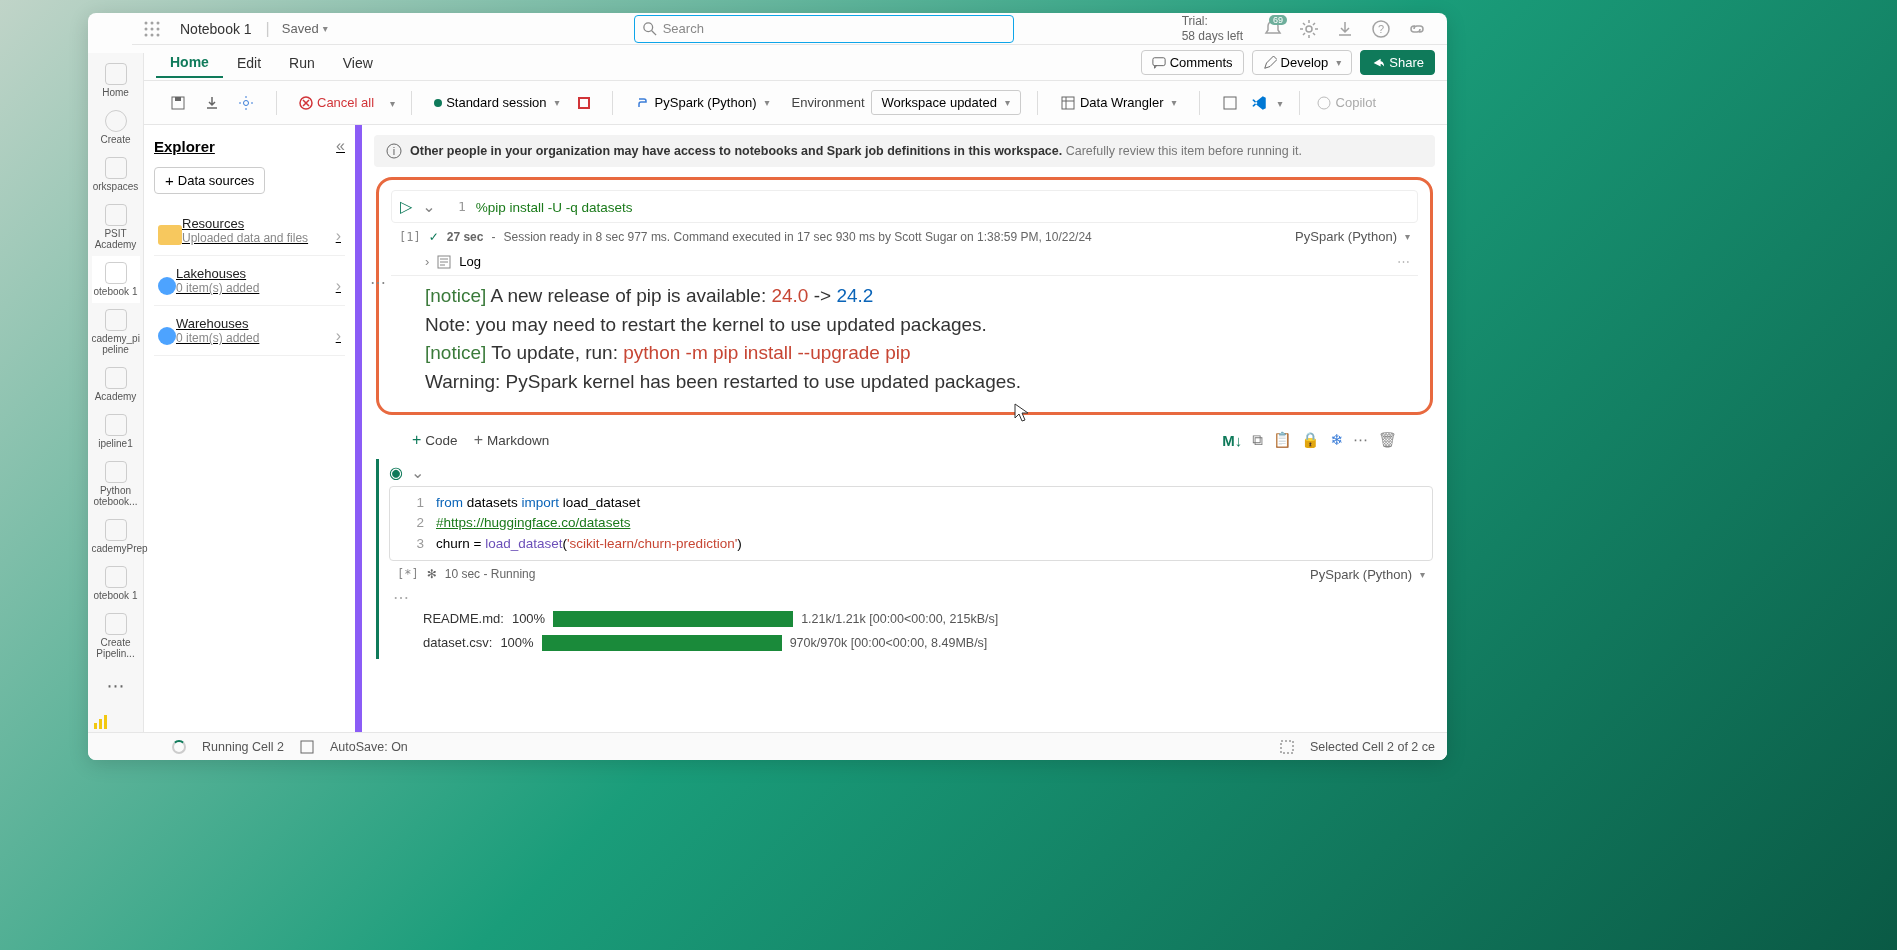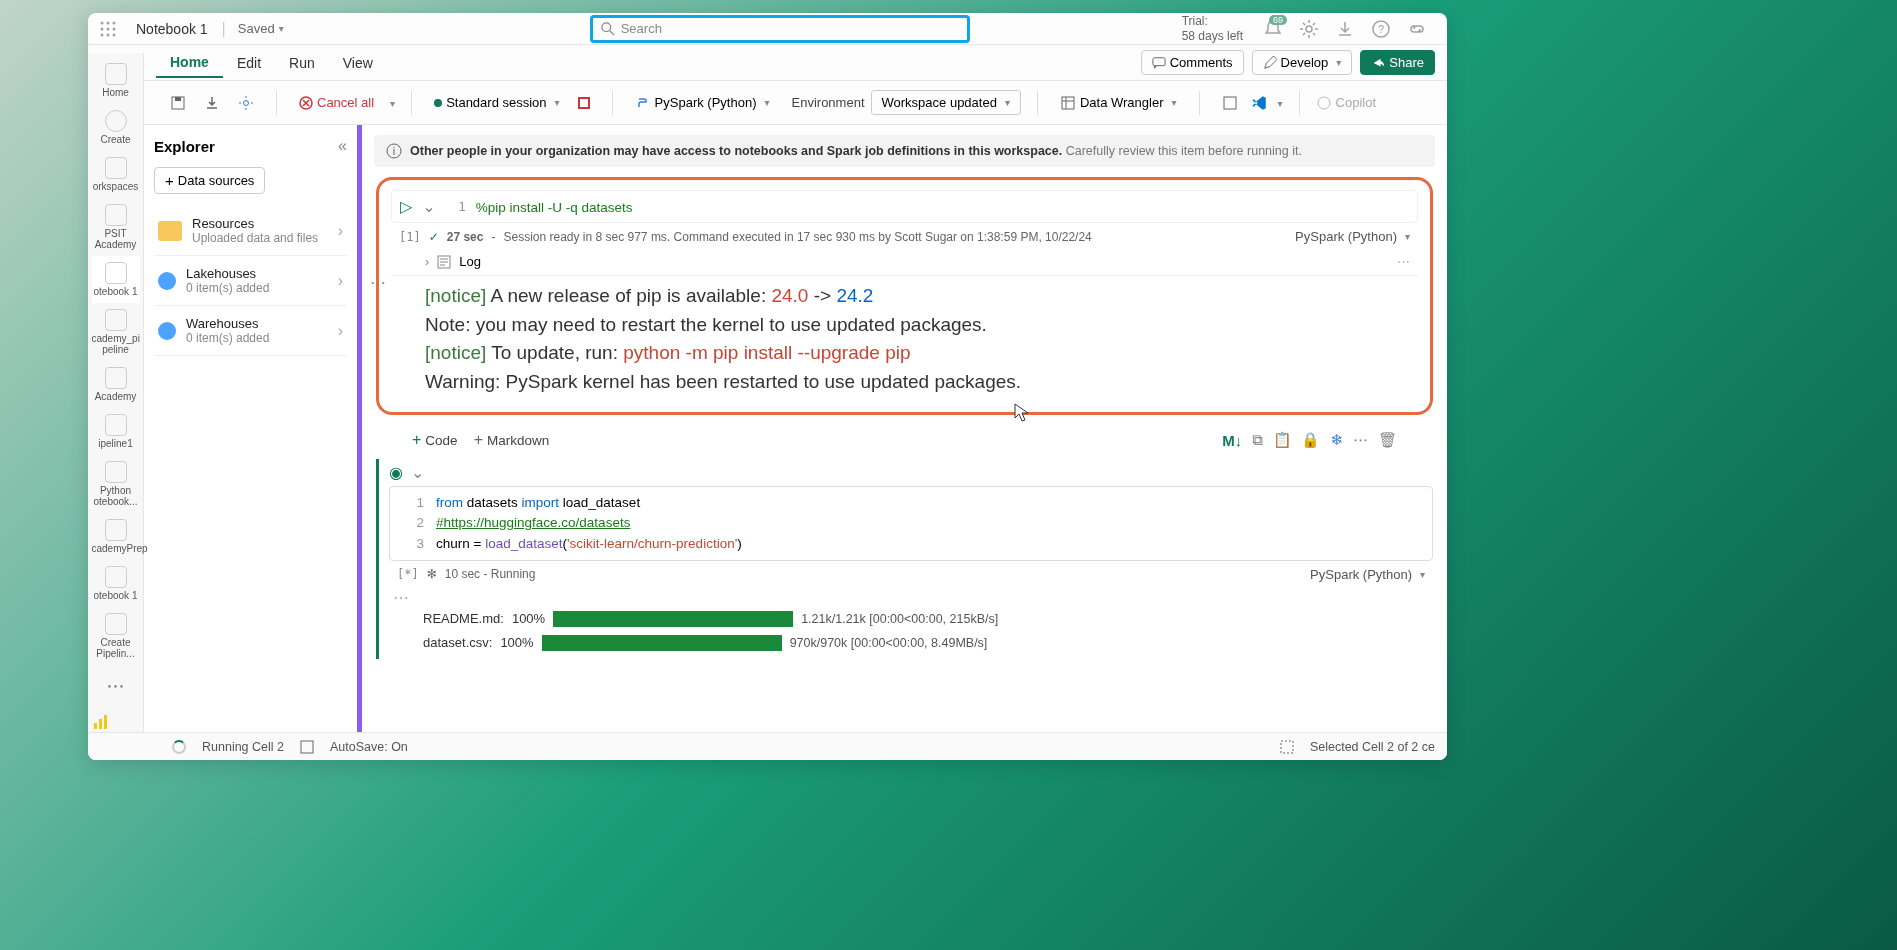--- a/index.html
+++ b/index.html
@@ -1,25 +1,25 @@
 <!DOCTYPE html>
 <html><head>
 <meta charset="utf-8">
 <style>
 * { margin: 0; padding: 0; box-sizing: border-box; font-family: "Segoe UI", Arial, sans-serif; }
 body { background: linear-gradient(135deg, #c0d4c8, #1a9d7a, #0a5a45); width: 1897px; height: 950px; overflow: hidden; position: relative; }
 
 .app-window { position: absolute; left: 88px; top: 13px; right: 450px; bottom: 190px; background: #fdfdfd; border-radius: 8px; box-shadow: 0 4px 20px rgba(0,0,0,0.15); display: flex; flex-direction: column; overflow: hidden; }
 
 
-.title-bar { height: 32px; display: flex; align-items: center; padding: 0 12px; border-bottom: 1px solid #e6e6e6; }
+.title-bar { height: 32px; display: flex; align-items: center; padding: 0 12px; border-bottom: 1px solid #e6e6e6; margin-left: 44px; }
 .app-grid-icon { width: 16px; height: 16px; margin-right: 20px; opacity: 0.6; }
 .title-text { font-size: 14px; color: #333; margin-right: 8px; }
 .saved-dropdown { font-size: 13px; color: #666; padding: 2px 6px; display: flex; align-items: center; }
-.search-box { margin-left: 300px; width: 380px; height: 28px; border: 3px solid #0ea5e9; border-radius: 4px; display: flex; align-items: center; padding: 0 8px; color: #888; font-size: 13px; }
+.search-box { margin-left: 300px; width: 380px; height: 28px; border: 1px solid #0ea5e9; border-radius: 4px; display: flex; align-items: center; padding: 0 8px; color: #888; font-size: 13px; }
 .title-spacer { flex: 1; }
 .trial-text { font-size: 12px; color: #666; text-align: left; line-height: 1.2; margin-right: 12px; }
 .title-icon { width: 20px; height: 20px; margin: 0 8px; opacity: 0.6; position: relative; }
 .badge { position: absolute; top: -4px; right: -4px; background: #0f7a5a; color: white; font-size: 9px; border-radius: 8px; padding: 0 4px; }
 
 
 .menu-row { height: 36px; display: flex; align-items: center; padding: 0 12px; border-bottom: 1px solid #e6e6e6; }
 .menu-tab { padding: 6px 14px; font-size: 14px; color: #333; cursor: pointer; }
 .menu-tab.active { border-bottom: 2px solid #0f7a5a; font-weight: 600; color: #0f7a5a; }
 .menu-spacer { flex: 1; }
@@ -43,25 +43,25 @@
 
 
 .activity-rail { width: 56px; background: #f7f7f7; border-right: 1px solid #e6e6e6; display: flex; flex-direction: column; align-items: center; padding-top: 4px; position: absolute; left: 0; top: 40px; bottom: 28px; }
 .rail-item { width: 48px; text-align: center; padding: 6px 0; font-size: 10px; color: #555; }
 .rail-icon { width: 22px; height: 22px; margin: 0 auto 2px; opacity: 0.7; border: 1px solid #bbb; border-radius: 4px; }
 .rail-item.active { background: #fff; }
 .rail-more { margin-top: auto; font-size: 18px; color: #666; padding: 10px; }
 .power-bi-icon { width: 18px; height: 18px; margin-bottom: 6px; }
 
 
-.explorer { width: 218px; border-right: 5px solid #8b5cf6; margin-left: 56px; padding: 12px 10px; background: #fff; }
+.explorer { width: 218px; border-right: 7px solid #8b5cf6; margin-left: 56px; padding: 12px 10px; background: #fff; text-decoration: underline; }
 .explorer-header { display: flex; justify-content: space-between; align-items: center; margin-bottom: 12px; }
 .explorer-title { font-size: 15px; font-weight: 600; }
 .data-sources-btn { border: 1px solid #ccc; border-radius: 4px; padding: 4px 10px; font-size: 13px; display: inline-flex; align-items: center; gap: 4px; margin-bottom: 12px; }
-.explorer-item { display: flex; align-items: center; padding: 10px 4px; border-bottom: 1px solid #f0f0f0; gap: 10px; }
+.explorer-item { display: flex; align-items: flex-end; padding: 10px 4px; border-bottom: 1px solid #f0f0f0; }
 .explorer-item-icon { width: 24px; height: 20px; border-radius: 3px; }
 .folder-yellow { background: #f7c85e; }
 .lakehouse-blue { background: #4da3ff; border-radius: 50%; width: 18px; height: 18px; }
 .warehouse-blue { background: #4da3ff; border-radius: 50%; width: 18px; height: 18px; }
 .explorer-item-text { flex: 1; }
 .explorer-item-title { font-size: 13px; color: #222; }
 .explorer-item-sub { font-size: 12px; color: #888; }
 
 
 .main { flex: 1; overflow: auto; background: #fff; }

